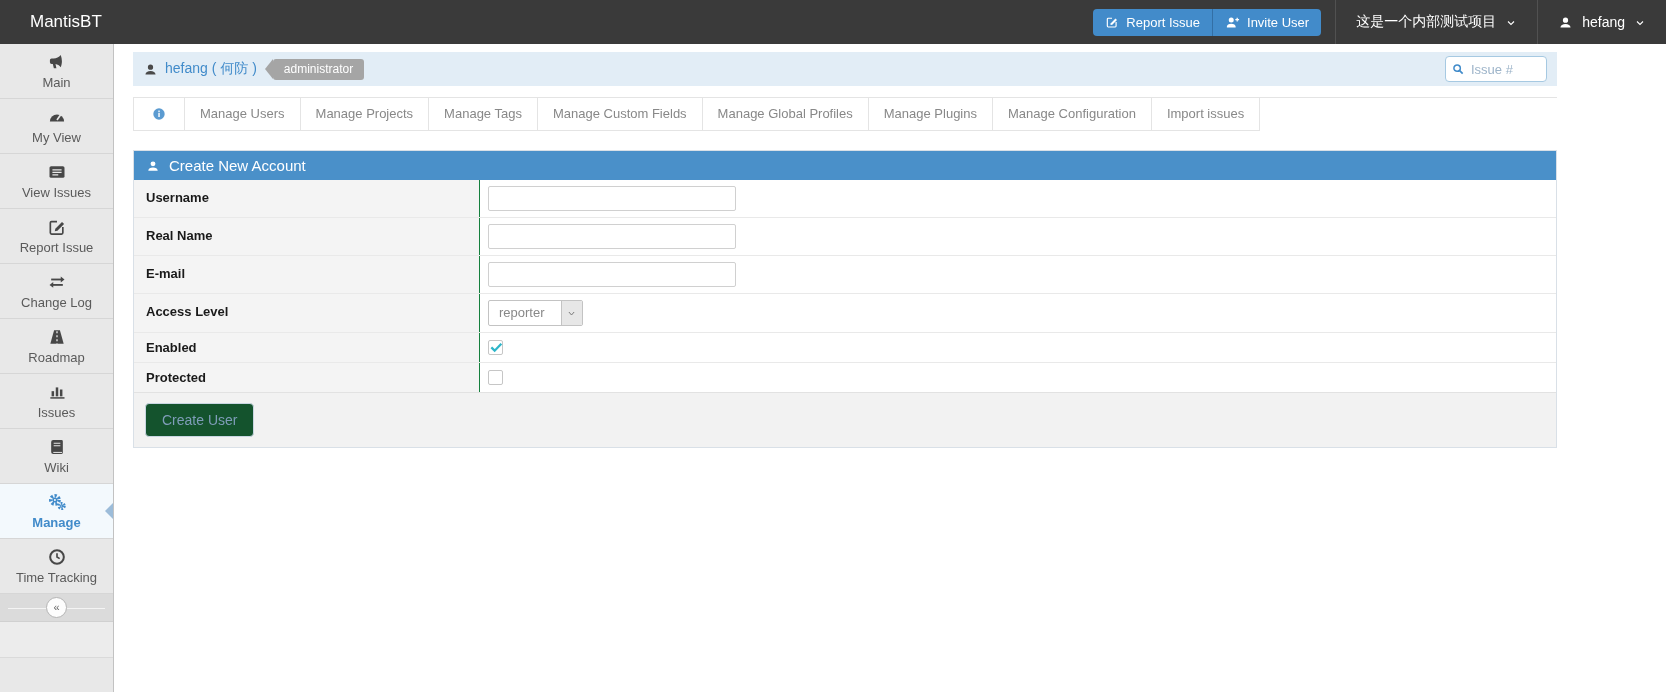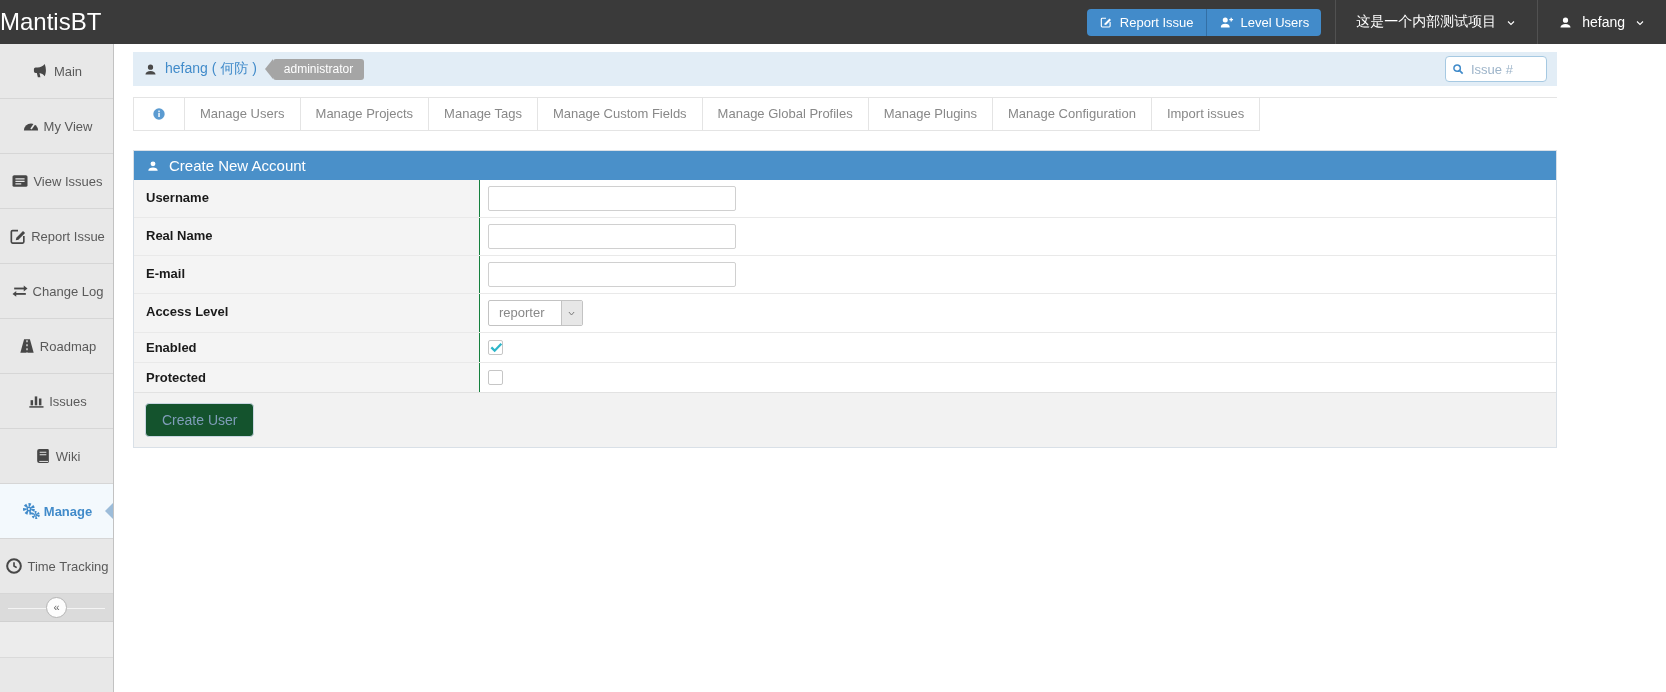--- a/index.html
+++ b/index.html
@@ -3,36 +3,36 @@
 <meta charset="utf-8">
 <style>
   * { margin:0; padding:0; box-sizing:border-box; }
   html,body { width:1666px; height:692px; overflow:hidden; }
   body { font-family:"Liberation Sans","DejaVu Sans",sans-serif; background:#fff; }
   .screen { position:relative; width:1666px; height:692px; background:#fff; }
 
   
   .navbar { position:absolute; top:0; left:0; right:0; height:44px; background:#3a3a3a;
             display:flex; align-items:stretch; color:#fff; }
-  .brand { display:flex; align-items:center; font-size:24px; color:#fff; }
+  .brand { display:flex; align-items:center; padding-left:30px; font-size:17px; color:#fff; }
   .nav-right { margin-left:auto; display:flex; align-items:stretch; }
   .btn-group { display:flex; align-items:center; margin-right:14px; }
   .nav-btn { display:flex; align-items:center; gap:7px; background:#428bca; color:#fff;
              font-size:13px; padding:6px 12px; border:0; cursor:pointer; }
   .nav-btn.first { border-radius:4px 0 0 4px; border-right:1px solid #336fa5; }
   .nav-btn.last  { border-radius:0 4px 4px 0; }
   .nav-section { display:flex; align-items:center; gap:9px; padding:0 20px; font-size:14px;
                  border-left:1px solid #515151; cursor:pointer; }
   .icon { display:inline-block; }
   .caret-ic { width:12px; height:12px; }
 
   
   .sidebar { position:absolute; top:44px; left:0; bottom:0; width:114px; background:#e8e8e8;
              border-right:1px solid #c2c2c2; display:flex; flex-direction:column; }
-  .side-item { height:55px; display:flex; flex-direction:row; align-items:center;
+  .side-item { height:55px; display:flex; flex-direction:column; align-items:center;
                justify-content:center; gap:3px; border-bottom:1px solid #d6d6d6;
                color:#5a5a5a; font-size:13px; cursor:pointer; position:relative; background:#e8e8e8; }
   .side-item .icon { width:20px; height:20px; color:#474747; }
   .side-item.active { background:#f3f9fd; color:#418bca; }
   .side-item.active .icon { color:#418bca; }
   .side-item.active::after { content:""; position:absolute; right:0; top:50%;
       transform:translateY(-50%); width:0; height:0;
       border-top:8px solid transparent; border-bottom:8px solid transparent;
       border-right:8px solid #9cbcd9; }
   .collapse-row { height:28px; background:#dbdbdb; position:relative; display:flex;
@@ -122,21 +122,21 @@
           </span>
           <span>Report Issue</span>
         </button>
         <button class="nav-btn last">
           <span class="icon" style="width:15px;height:15px">
             <svg viewBox="0 0 24 24" width="15" height="15">
                 <path fill="currentColor" d="M10 12a4 4 0 1 0 0-8 4 4 0 0 0 0 8zm0 2c-4 0-7 2-7 4.5V20h14v-1.5C17 16 14 14 10 14z"></path>
                 <path stroke="currentColor" stroke-width="2" fill="none" d="M16.5 7.5h6M19.5 4.5v6"></path>
               </svg>
           </span>
-          <span>Level Users</span>
+          <span>Invite User</span>
         </button>
       </div>
       <div class="nav-section">
         <span>这是一个内部测试项目</span>
         <span class="icon caret-ic">
           <svg viewBox="0 0 24 24" width="12" height="12">
               <path d="M6 9l6 6 6-6" fill="none" stroke="currentColor" stroke-width="2.2"></path>
             </svg>
         </span>
       </div>

